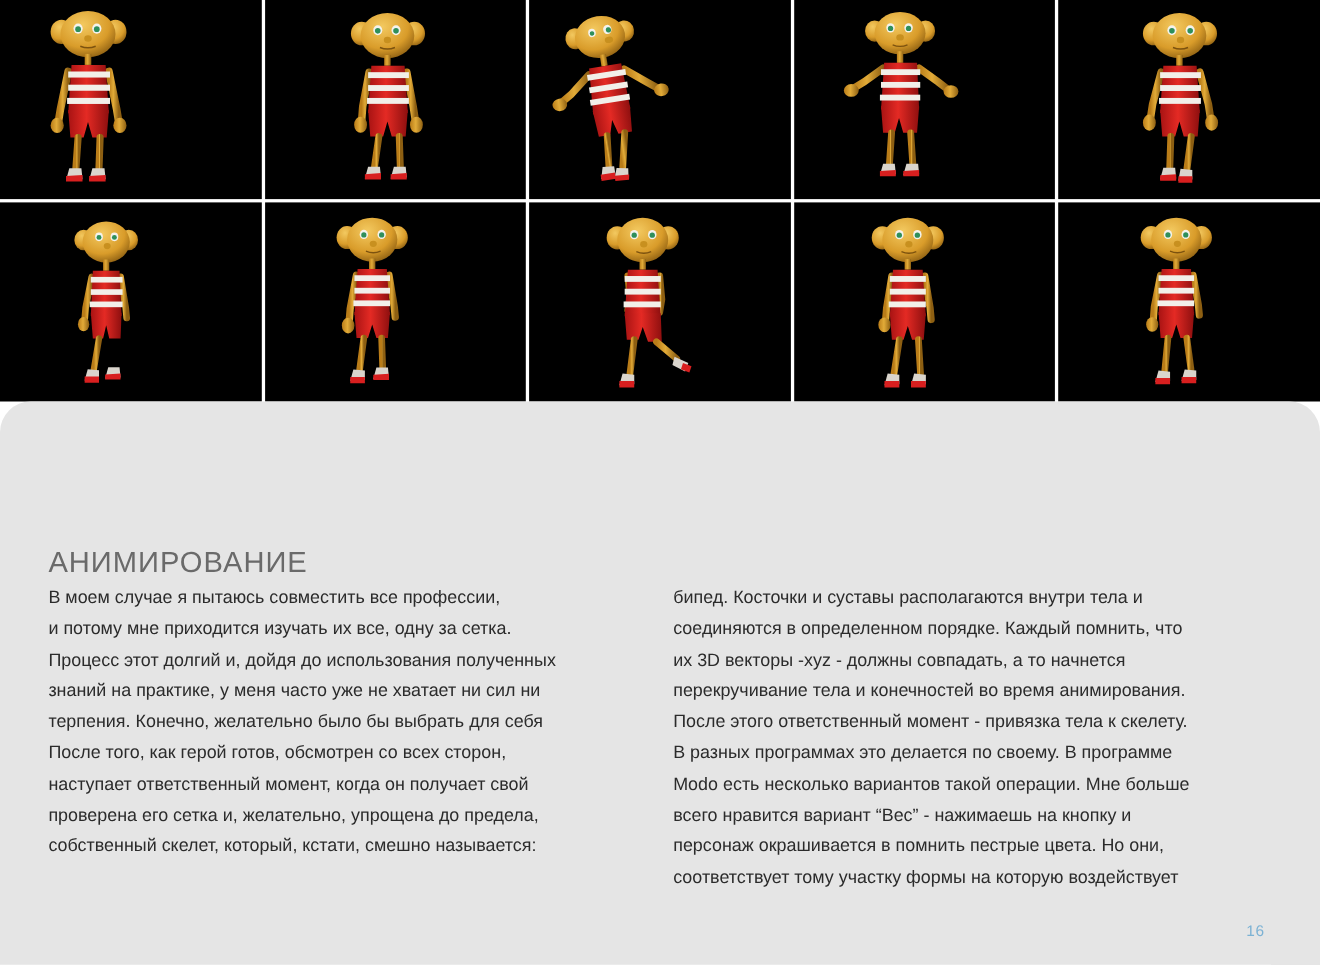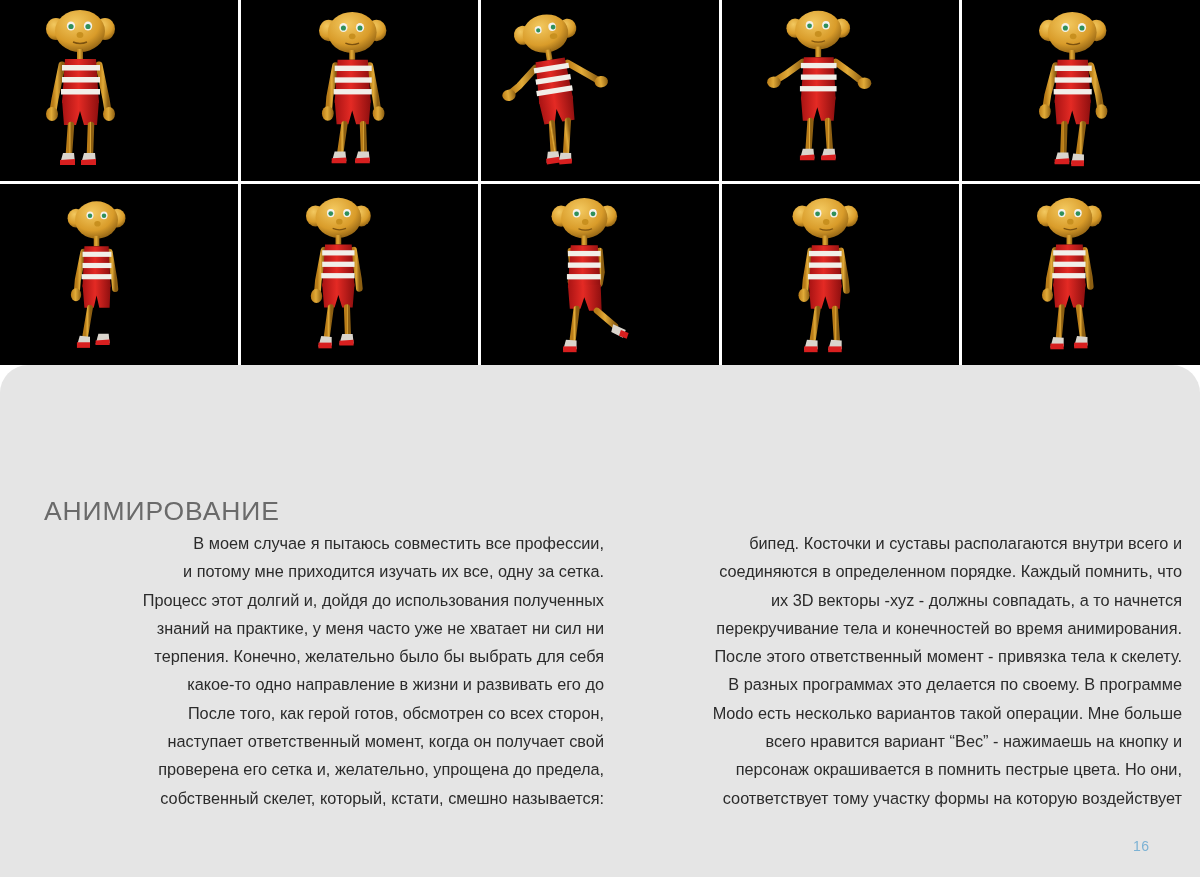--- a/index.html
+++ b/index.html
@@ -77,21 +77,21 @@
   }
   .col {
     position: absolute;
     top: 0;
     font-size: 16.3px;
     line-height: 28.3px;
     color: #2b2b2b;
   }
   .col-left  { left: 0px;   width: 560px; }
   .col-right { left: 568px; width: 570px; }
-  .col p { margin: 0; text-align: right; }
+  .col p { margin: 0; }
   .col .line { display: block; white-space: nowrap; }
 
   .page-number {
     position: absolute;
     left: 1133px;
     top: 838px;
     font-size: 14px;
     color: #7cb2d4;
     letter-spacing: 0.5px;
   }
@@ -449,31 +449,30 @@
 
   <div class="columns">
 
     <div class="col col-left">
       <p>
         <span class="line">В моем случае я пытаюсь совместить все профессии,</span>
         <span class="line">и потому мне приходится изучать их все, одну за сетка.</span>
         <span class="line">Процесс этот долгий и, дойдя до использования полученных</span>
         <span class="line">знаний на практике, у меня часто уже не хватает ни сил ни</span>
         <span class="line">терпения. Конечно, желательно было бы выбрать для себя</span>
-        <span class="line">какое-то одно направление в жизни и развивать его до</span>
         <span class="line">После того, как герой готов, обсмотрен со всех сторон,</span>
         <span class="line">наступает ответственный момент, когда он получает свой</span>
         <span class="line">проверена его сетка и, желательно, упрощена до предела,</span>
         <span class="line">собственный скелет, который, кстати, смешно называется:</span>
       </p>
     </div>
 
     <div class="col col-right">
       <p>
-        <span class="line">бипед. Косточки и суставы располагаются внутри всего и</span>
+        <span class="line">бипед. Косточки и суставы располагаются внутри тела и</span>
         <span class="line">соединяются в определенном порядке. Каждый помнить, что</span>
         <span class="line">их 3D векторы -xyz - должны совпадать, а то начнется</span>
         <span class="line">перекручивание тела и конечностей во время анимирования.</span>
         <span class="line">После этого ответственный момент - привязка тела к скелету.</span>
         <span class="line">В разных программах это делается по своему. В программе</span>
         <span class="line">Modo есть несколько вариантов такой операции. Мне больше</span>
         <span class="line">всего нравится вариант “Вес” - нажимаешь на кнопку и</span>
         <span class="line">персонаж окрашивается в помнить пестрые цвета. Но они,</span>
         <span class="line">соответствует тому участку формы на которую воздействует</span>
       </p>

